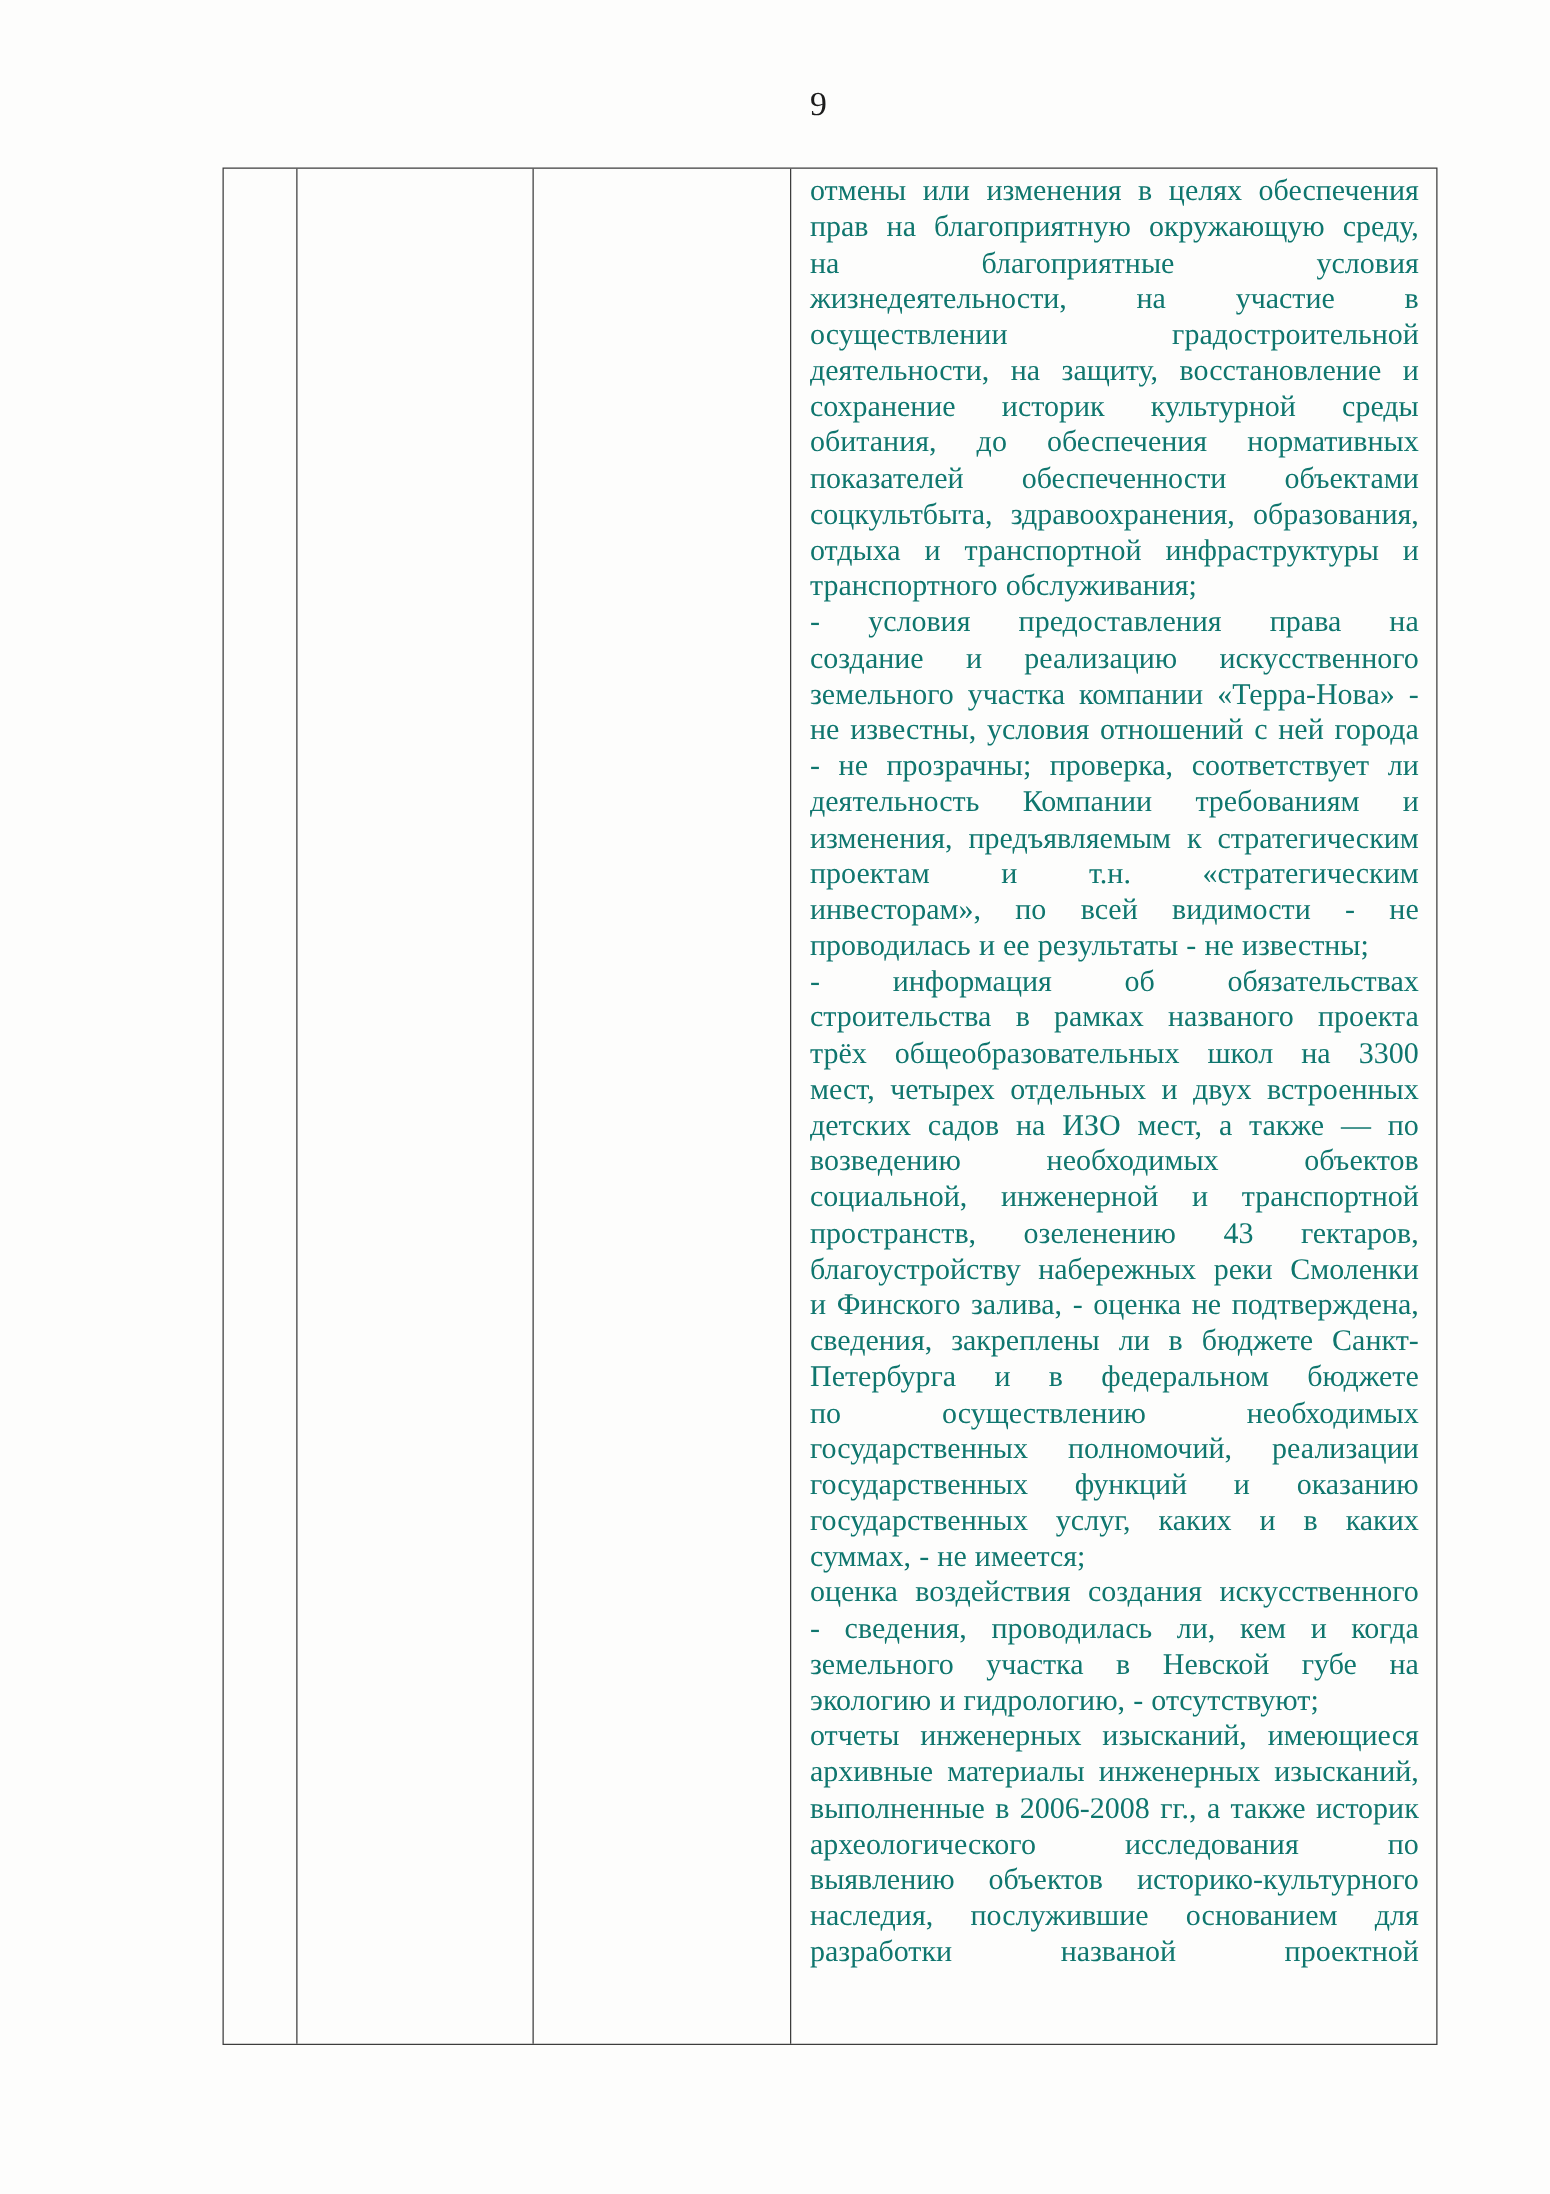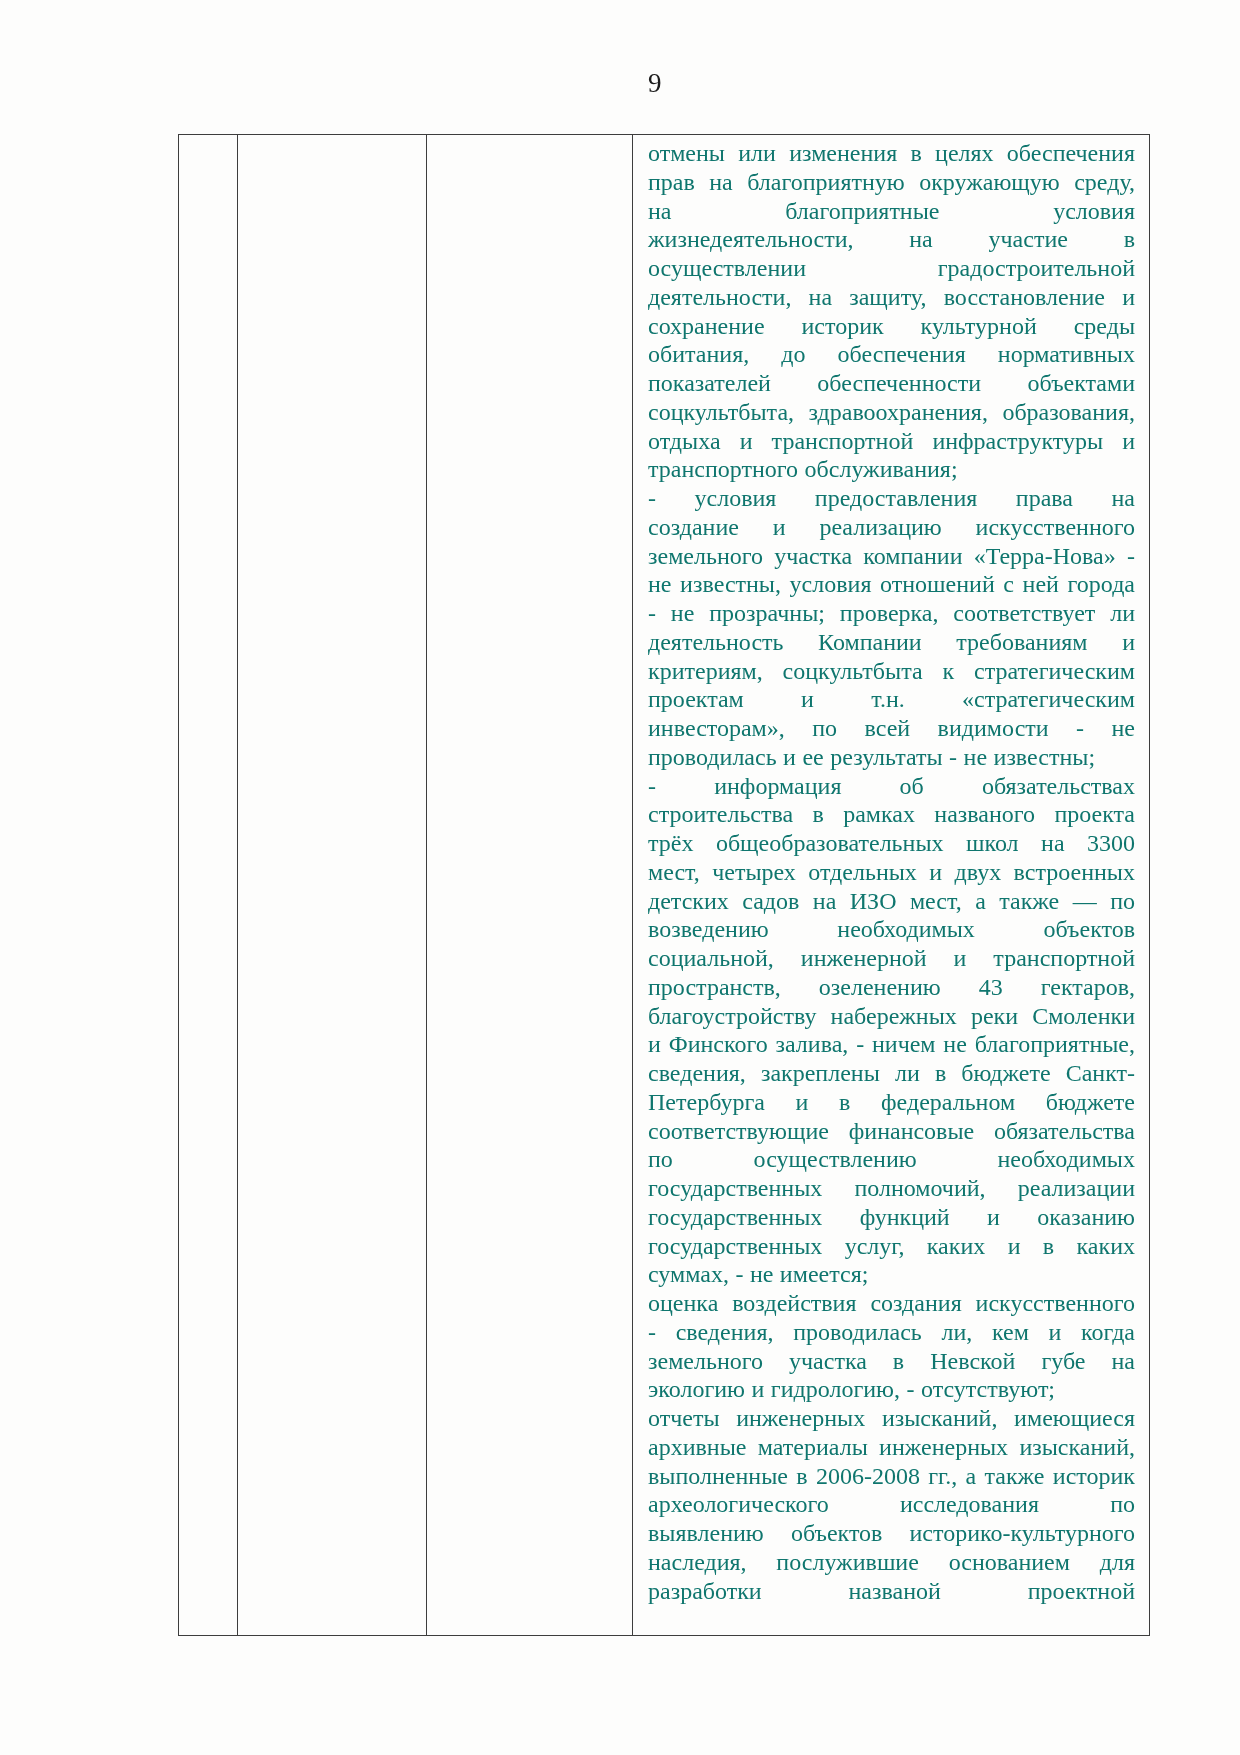--- a/index.html
+++ b/index.html
@@ -80,37 +80,36 @@
       <div class="line">показателей обеспеченности объектами</div>
       <div class="line">соцкультбыта, здравоохранения, образования,</div>
       <div class="line">отдыха и транспортной инфраструктуры и</div>
       <div class="line left">транспортного обслуживания;</div>
       <div class="line">- условия предоставления права на</div>
       <div class="line">создание и реализацию искусственного</div>
       <div class="line">земельного участка компании «Терра-Нова» -</div>
       <div class="line">не известны, условия отношений с ней города</div>
       <div class="line">- не прозрачны; проверка, соответствует ли</div>
       <div class="line">деятельность Компании требованиям и</div>
-      <div class="line">критериям, соцкультбыта к стратегическим</div>
+      <div class="line">изменения, предъявляемым к стратегическим</div>
       <div class="line">проектам и т.н. «стратегическим</div>
       <div class="line">инвесторам», по всей видимости - не</div>
       <div class="line left">проводилась и ее результаты - не известны;</div>
       <div class="line">- информация об обязательствах</div>
       <div class="line">строительства в рамках названого проекта</div>
       <div class="line">трёх общеобразовательных школ на 3300</div>
       <div class="line">мест, четырех отдельных и двух встроенных</div>
       <div class="line">детских садов на ИЗО мест, а также — по</div>
       <div class="line">возведению необходимых объектов</div>
       <div class="line">социальной, инженерной и транспортной</div>
       <div class="line">пространств, озеленению 43 гектаров,</div>
       <div class="line">благоустройству набережных реки Смоленки</div>
-      <div class="line">и Финского залива, - ничем не благоприятные,</div>
+      <div class="line">и Финского залива, - оценка не подтверждена,</div>
       <div class="line">сведения, закреплены ли в бюджете Санкт-</div>
       <div class="line">Петербурга и в федеральном бюджете</div>
-      <div class="line">соответствующие финансовые обязательства</div>
       <div class="line">по осуществлению необходимых</div>
       <div class="line">государственных полномочий, реализации</div>
       <div class="line">государственных функций и оказанию</div>
       <div class="line">государственных услуг, каких и в каких</div>
       <div class="line left">суммах, - не имеется;</div>
       <div class="line">оценка воздействия создания искусственного</div>
       <div class="line">- сведения, проводилась ли, кем и когда</div>
       <div class="line">земельного участка в Невской губе на</div>
       <div class="line left">экологию и гидрологию, - отсутствуют;</div>
       <div class="line">отчеты инженерных изысканий, имеющиеся</div>

